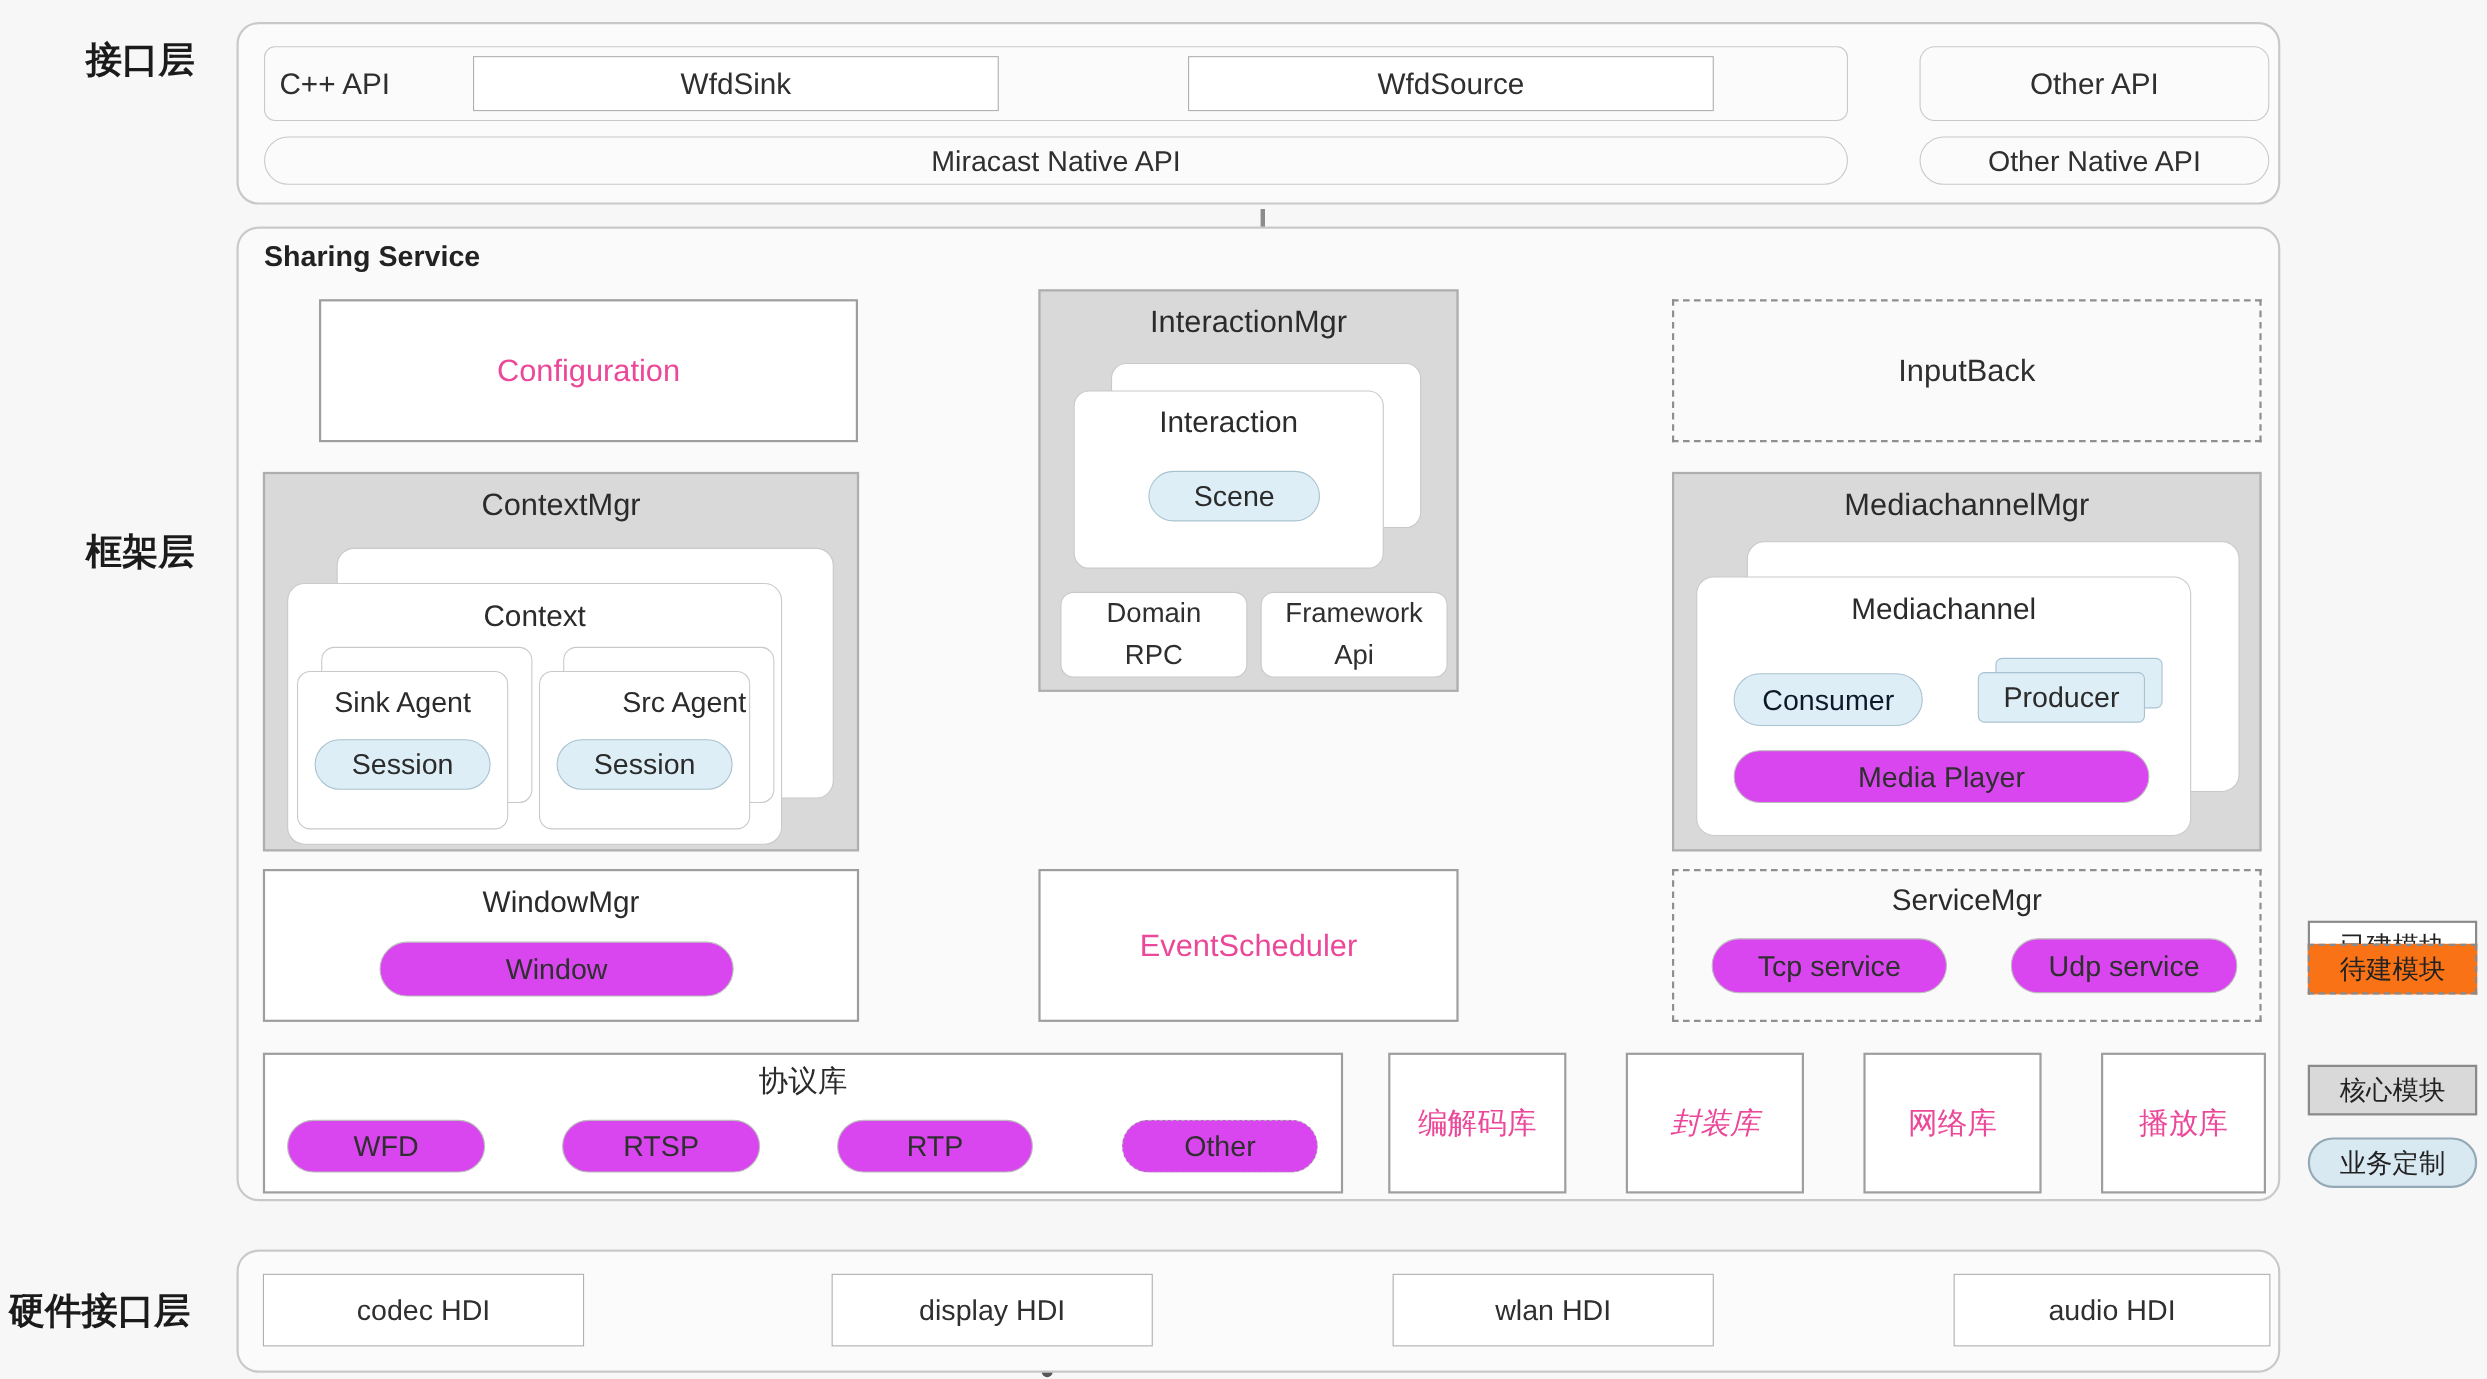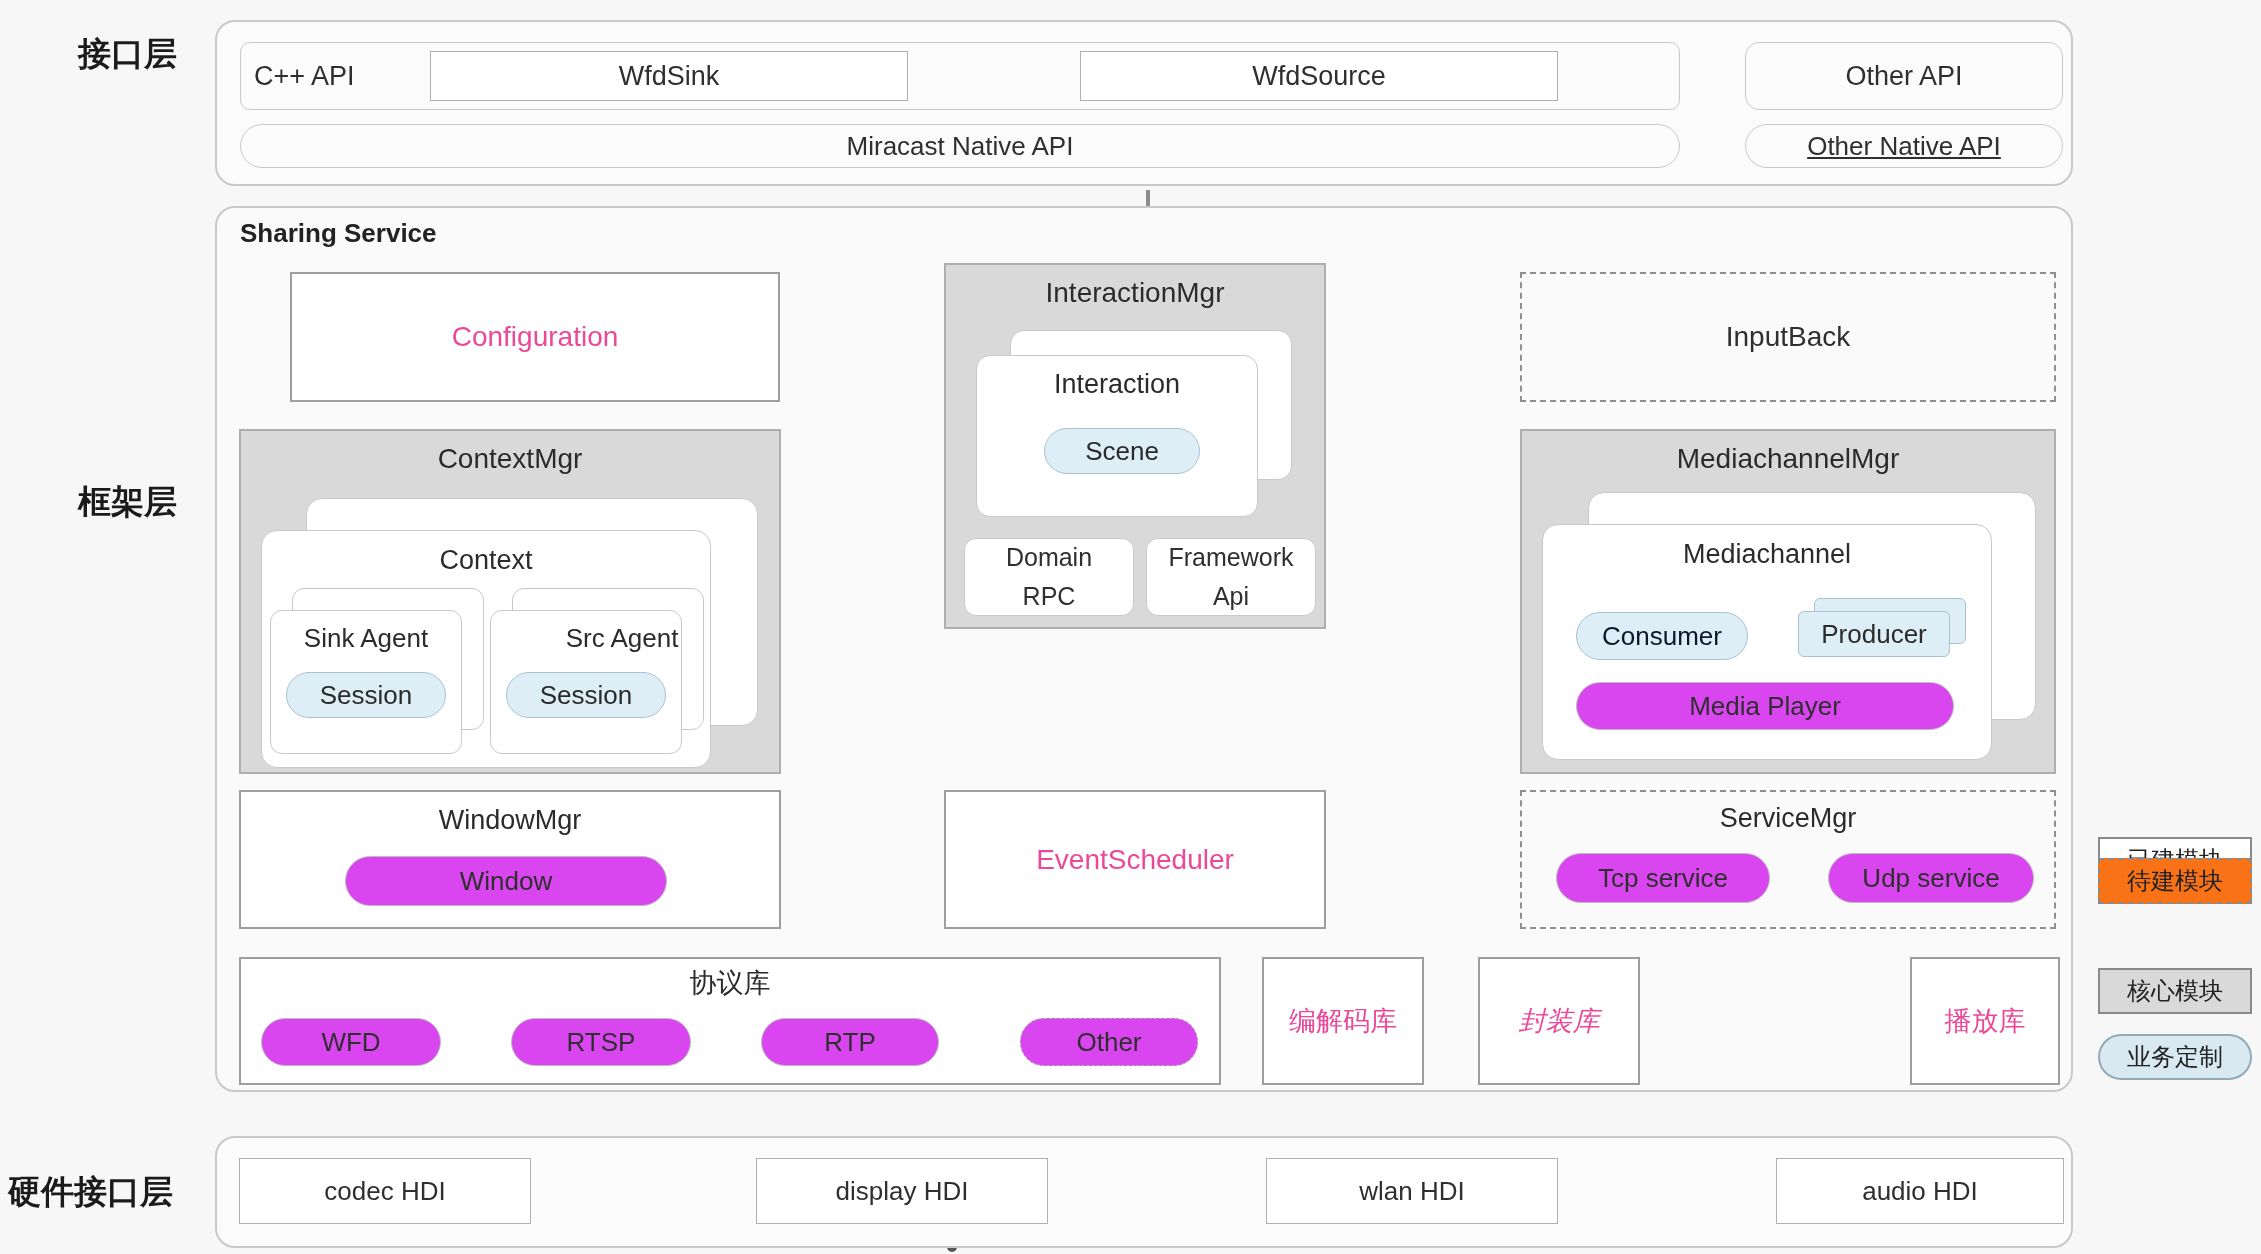--- a/index.html
+++ b/index.html
@@ -47,21 +47,21 @@
   </svg>
 
   <div class="abs layer-label" style="left:78px;top:32px;height:44px;">接口层</div>
   <div class="abs container" style="left:215px;top:20px;width:1858px;height:166px;"></div>
   <div class="abs roundbox" style="left:240px;top:42px;width:1440px;height:68px;"></div>
   <div class="abs ctext" style="left:254px;top:42px;height:68px;">C++ API</div>
   <div class="abs thinbox" style="left:430px;top:51px;width:478px;height:50px;">WfdSink</div>
   <div class="abs thinbox" style="left:1080px;top:51px;width:478px;height:50px;">WfdSource</div>
   <div class="abs roundbox" style="left:240px;top:124px;width:1440px;height:44px;border-radius:22px;display:flex;align-items:center;justify-content:center;font-size:26px;color:#2f2f2f;">Miracast Native API</div>
   <div class="abs roundbox" style="left:1745px;top:42px;width:318px;height:68px;border-radius:14px;display:flex;align-items:center;justify-content:center;font-size:27px;color:#2f2f2f;">Other API</div>
-  <div class="abs roundbox" style="left:1745px;top:124px;width:318px;height:44px;border-radius:22px;display:flex;align-items:center;justify-content:center;font-size:26px;color:#2f2f2f;text-decoration:underline;">Other Native API</div>
+  <div class="abs roundbox" style="left:1745px;top:124px;width:318px;height:44px;border-radius:22px;display:flex;align-items:center;justify-content:center;font-size:26px;color:#2f2f2f;">Other Native API</div>
 
   <div class="abs layer-label" style="left:78px;top:480px;height:44px;">框架层</div>
   <div class="abs container" style="left:215px;top:206px;width:1858px;height:886px;background:#fafafa;"></div>
   <div class="abs" style="left:240px;top:218px;font-size:26px;font-weight:bold;color:#222;">Sharing Service</div>
 
   <div class="abs solidbox" style="left:290px;top:272px;width:490px;height:130px;font-size:28px;">Configuration</div>
 
   <div class="abs grayblock" style="left:944px;top:263px;width:382px;height:366px;"></div>
   <div class="abs blocktitle" style="left:944px;top:275px;width:382px;height:36px;">InteractionMgr</div>
   <div class="abs card" style="left:1010px;top:330px;width:282px;height:150px;"></div>
@@ -116,20 +116,21 @@
 
   <div class="abs solidbox" style="left:239px;top:957px;width:982px;height:128px;"></div>
   <div class="abs cardtitle" style="left:239px;top:963px;width:982px;height:40px;">协议库</div>
   <div class="abs pill" style="left:261px;top:1018px;width:180px;height:48px;border-radius:24px;">WFD</div>
   <div class="abs pill" style="left:511px;top:1018px;width:180px;height:48px;border-radius:24px;">RTSP</div>
   <div class="abs pill" style="left:761px;top:1018px;width:178px;height:48px;border-radius:24px;">RTP</div>
   <div class="abs pill" style="left:1020px;top:1018px;width:178px;height:48px;border-radius:24px;border:1.5px dashed #b0b0b0;">Other</div>
 
   <div class="abs solidbox" style="left:1262px;top:957px;width:162px;height:128px;">编解码库</div>
   <div class="abs solidbox" style="left:1478px;top:957px;width:162px;height:128px;font-style:italic;">封装库</div>
+  <div class="abs solidbox" style="left:1694px;top:957px;width:162px;height:128px;">网络库</div>
   <div class="abs solidbox" style="left:1910px;top:957px;width:150px;height:128px;">播放库</div>
 
   <div class="abs legenditem" style="left:2098px;top:837px;width:154px;height:46px;background:#fff;border:2px solid #8a8a8a;">已建模块</div>
   <div class="abs legenditem" style="left:2098px;top:858px;width:154px;height:46px;background:#f97316;border:2px dashed #8a8a8a;">待建模块</div>
   <div class="abs legenditem" style="left:2098px;top:968px;width:154px;height:46px;background:#d9d9d9;border:2px solid #8a8a8a;">核心模块</div>
   <div class="abs legenditem" style="left:2098px;top:1034px;width:154px;height:46px;background:#d9e9f2;border:2px solid #94a9b6;border-radius:23px;">业务定制</div>
 
   <div class="abs layer-label" style="left:8px;top:1172px;height:40px;">硬件接口层</div>
   <div class="abs container" style="left:215px;top:1136px;width:1858px;height:112px;"></div>
   <div class="abs thinbox" style="left:239px;top:1158px;width:292px;height:66px;font-size:26px;text-align:center;">codec HDI</div>

